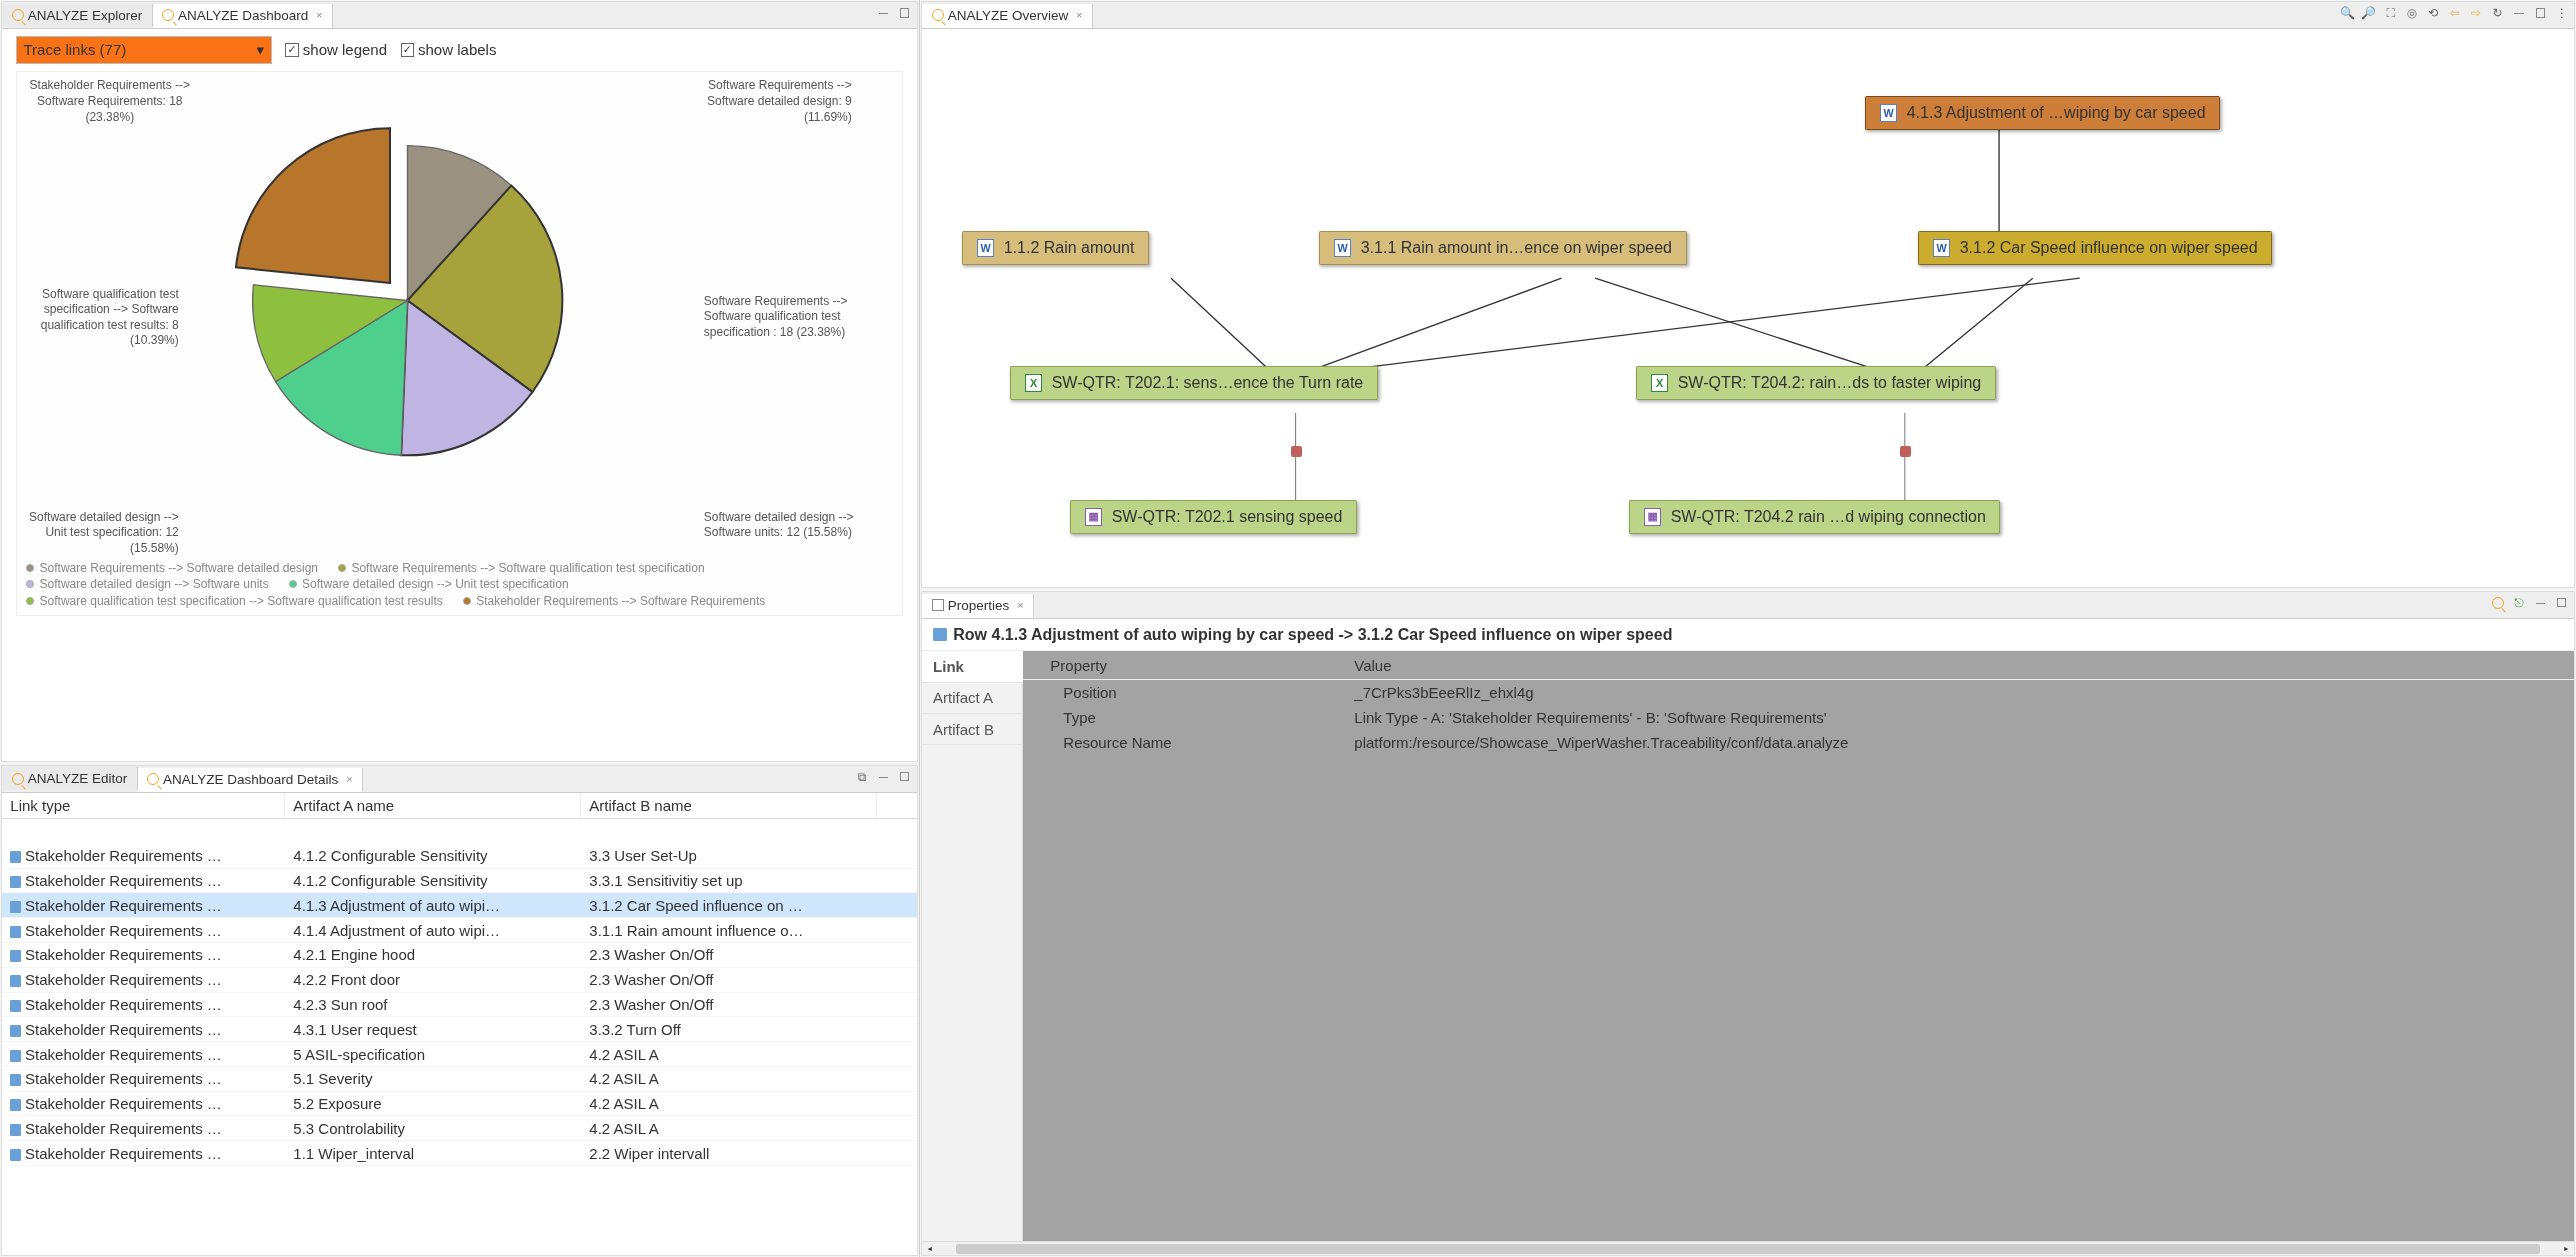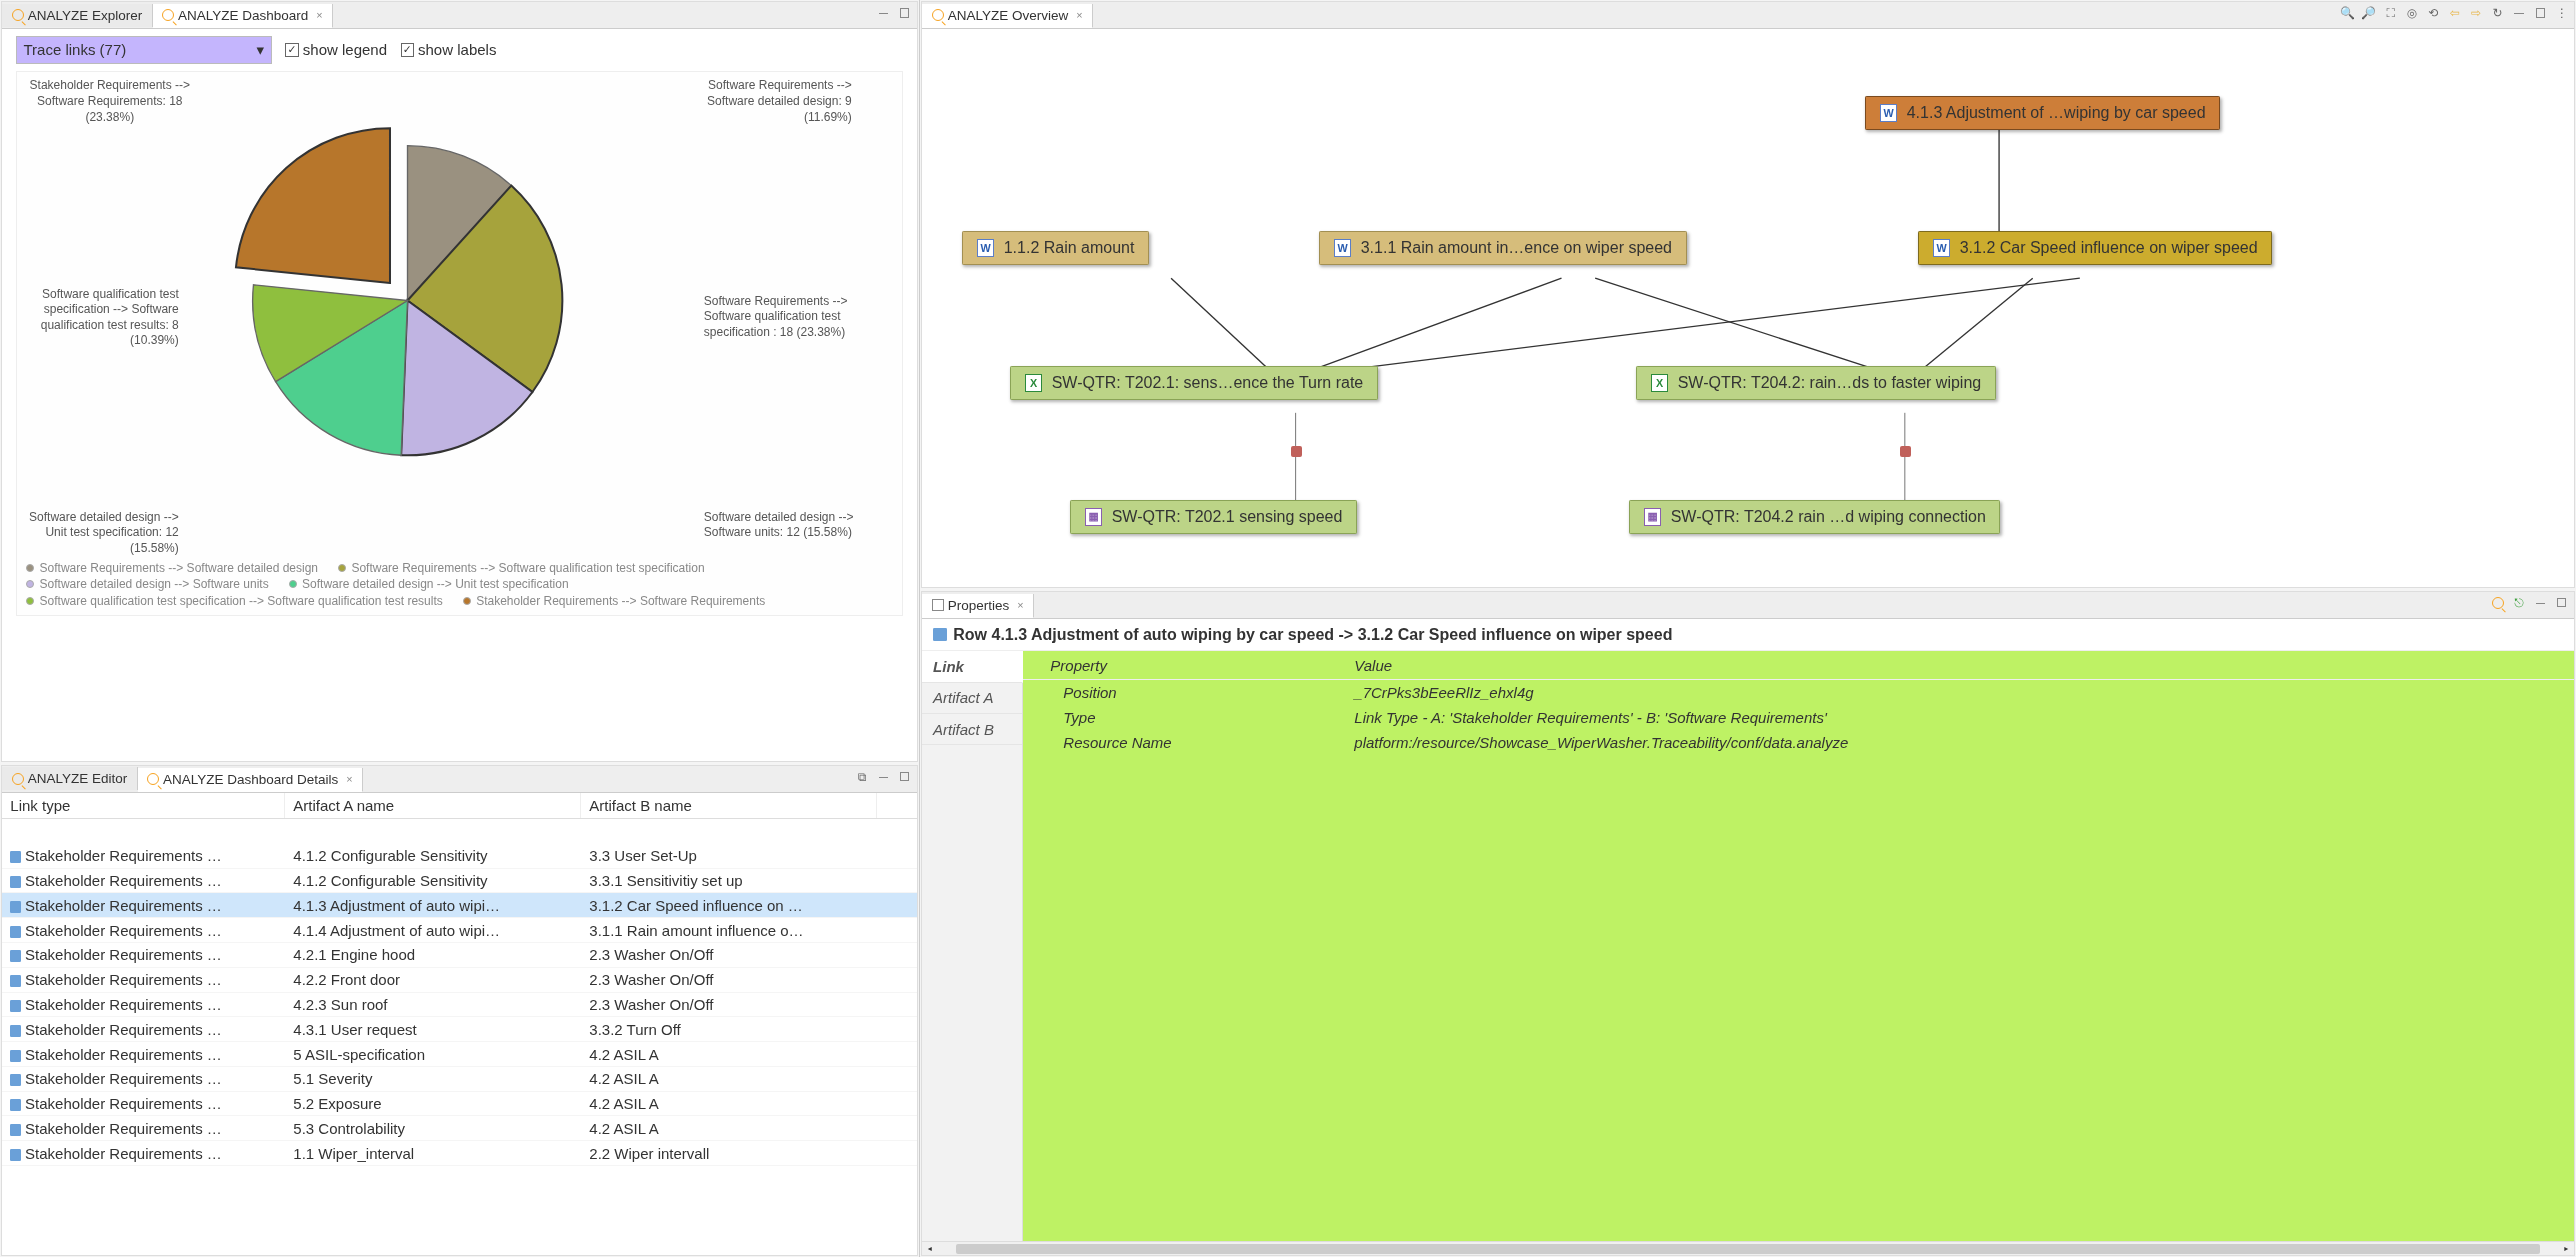--- a/index.html
+++ b/index.html
@@ -12,21 +12,21 @@
 .tab { display: flex; align-items: center; gap: 4px; padding: 4px 9.4px; background: #eaeaea; border-right: 0.7px solid #ccc; font-size: 13.5px; cursor: pointer; }
 .tab.active { background: #fff; border-bottom: 1.3px solid #fff; position: relative; top: 0.7px; }
 .tab .close { margin-left: 4px; font-size: 10.8px; color: #888; }
 .mag-icon { width: 12px; height: 12px; border: 1.3px solid #f7a321; border-radius: 50%; position: relative; display: inline-block; }
 .mag-icon::after { content:""; position: absolute; bottom: -4px; right: -4px; width: 5.4px; height: 1.3px; background: #f7a321; transform: rotate(45deg); }
 .toolbar-icons { position: absolute; right: 4px; top: 2.7px; display: flex; gap: 5.4px; align-items: center; }
 .toolbar-icons .ti { width: 16px; height: 16px; display: flex; align-items: center; justify-content: center; font-size: 12px; color: #666; cursor: pointer; }
 .section-header { background: #f0f0f0; padding: 4px 8px; font-size: 16px; border-bottom: 0.7px solid #ddd; }
 .dashboard-body { padding: 6.7px 13.5px; flex: 1; position: relative; }
 .controls-row { display: flex; align-items: center; gap: 13.5px; margin-bottom: 6.7px; }
-.dropdown { border: 0.7px solid #bbb; background: #c4b5fd; padding: 4px 6.7px; font-size: 15px; width: 256px; display: flex; justify-content: space-between; align-items: center; }
+.dropdown { border: 0.7px solid #bbb; background: #f97316; padding: 4px 6.7px; font-size: 15px; width: 256px; display: flex; justify-content: space-between; align-items: center; }
 .checkbox { display: flex; align-items: center; gap: 4px; font-size: 15px; }
 .checkbox .box { width: 13.5px; height: 13.5px; border: 0.7px solid #666; display: flex; align-items: center; justify-content: center; font-size: 10.8px; }
 .chart-area { position: relative; height: 545px; border: 0.7px solid #eee; background: #fefefe; }
 .pie-label { position: absolute; font-size: 12px; color: #555; text-align: center; line-height: 1.3; width: 162px; }
 .legend { position: absolute; bottom: 2.7px; left: 2.7px; right: 2.7px; padding: 4px 6.7px; font-size: 12px; color: #888; display: flex; flex-wrap: wrap; gap: 2.7px 20px; }
 .legend-item { display: flex; align-items: center; gap: 5.4px; }
 .legend-swatch { width: 8px; height: 8px; border-radius: 50%; border: 0.7px solid #aaa; }
 .table-panel { flex: 1; }
 .table-header-row { display: flex; background: #fff; border-bottom: 0.7px solid #ddd; font-size: 15px; }
 .th { padding: 4px 8px; border-right: 0.7px solid #eee; }
@@ -38,21 +38,21 @@
 .tr.selected { background: #cfe6fb; }
 .td { padding: 3.4px 8px; white-space: nowrap; overflow: hidden; text-overflow: ellipsis; }
 .td .doc-icon { display: inline-block; width: 10.8px; height: 12px; background: #6aa0d8; margin-right: 4px; vertical-align: middle; border-radius: 1.3px; position: relative; }
 .overview-body { position: relative; flex: 1; background: #fff; }
 .node { position: absolute; display: flex; align-items: center; gap: 9.4px; padding: 6.7px 13.5px; border: 0.7px solid #999; border-radius: 1.3px; font-size: 16px; box-shadow: 1.3px 2px 3.4px rgba(0,0,0,0.3); }
 .node.orange { background: #cd7e39; border-color: #7a4a1f; }
 .node.tan { background: #d6bd7b; border-color: #a28f52; }
 .node.gold { background: #ccac2e; border-color: #7d6a1e; }
 .node.green { background: #bcd487; border-color: #8aa356; }
 .node .nicon { width: 17.5px; height: 17.5px; background: #fff; border: 0.7px solid #5b7ec8; display: flex; align-items: center; justify-content: center; font-size: 10.8px; font-weight: bold; color: #2a5db0; }
-.properties-body { display: flex; flex: 1; background: #bef264; font-style: italic; }
+.properties-body { display: flex; flex: 1; background: #a3a3a3; }
 .prop-tabs { width: 101px; background: #f2f2f2; border-right: 0.7px solid #ddd; }
 .prop-tab { padding: 6.7px 10.8px; font-size: 15px; color: #555; border-bottom: 0.7px solid #e5e5e5; cursor: pointer; }
 .prop-tab.active { background: #fff; font-weight: bold; border-right: 1.3px solid #fff; margin-right: -0.7px; }
 .prop-title { font-size: 16px; font-weight: bold; padding: 6.7px 10.8px; border-bottom: 0.7px solid #eee; display: flex; align-items: center; gap: 6.7px; }
 .prop-table { flex: 1; }
 .prop-head { display: flex; font-size: 15px; border-bottom: 0.7px solid #eee; }
 .prop-head .pc1 { width: 323px; padding: 5.4px 27px; }
 .prop-head .pc2 { flex: 1; padding: 5.4px 8px; }
 .prop-row { display: flex; font-size: 15px; }
 .prop-row .pc1 { width: 323px; padding: 4px 40px; }

